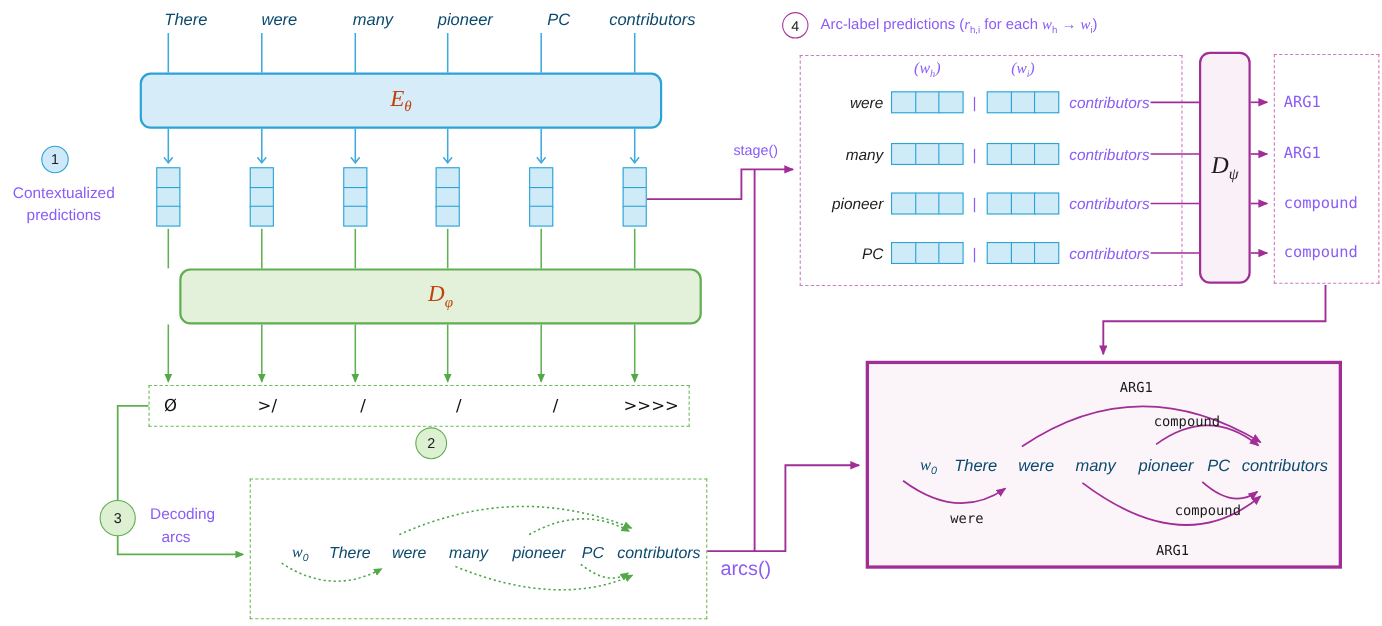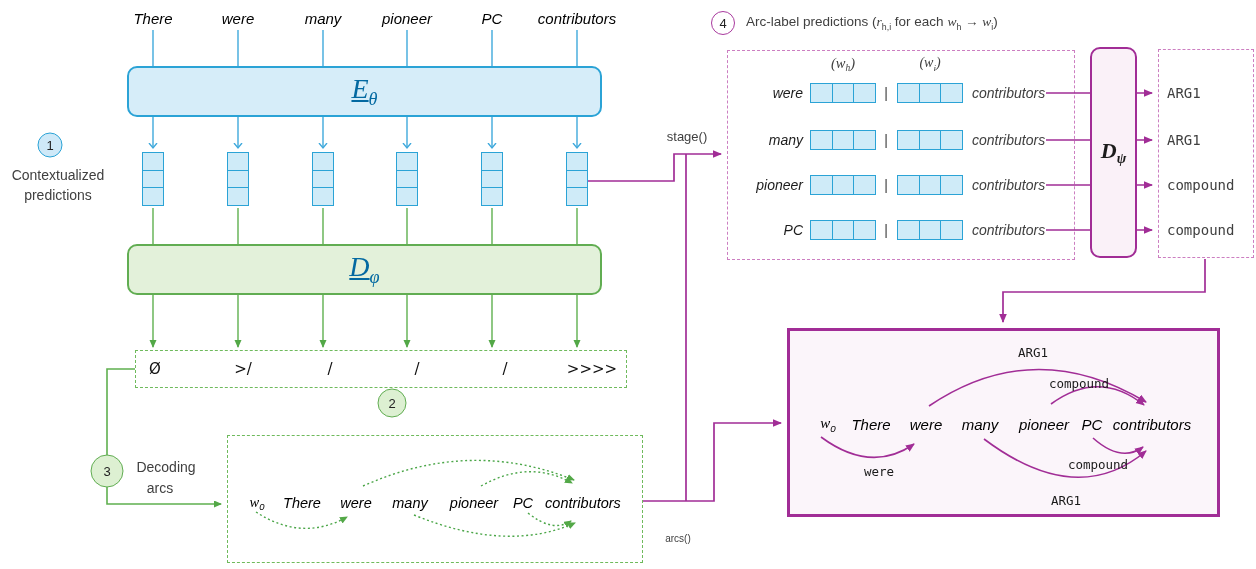--- a/index.html
+++ b/index.html
@@ -1,43 +1,43 @@
 <!DOCTYPE html>
 <html><head>
 <meta charset="utf-8">
 <style>
   html,body{margin:0;padding:0;background:#ffffff;}
   .canvas{position:relative;width:1256px;height:569px;background:#ffffff;overflow:hidden;
           font-family:"Liberation Sans",sans-serif;color:#1c1c1c;}
   svg.wires{position:absolute;left:0;top:0;z-index:1;}
   .word{position:absolute;z-index:2;transform:translate(-50%,-50%);font-style:italic;
-        font-size:15px;white-space:nowrap;color:#000000;}
+        font-size:15px;white-space:nowrap;color:#0c4a6e;margin-left:16px;}
   .mvar{font-family:"Liberation Serif","DejaVu Serif",serif;font-style:italic;}
   sub{font-size:0.65em;}
   .mathbox{position:absolute;z-index:2;border-radius:10px;display:flex;align-items:center;
            justify-content:center;box-sizing:border-box;}
   .enc{background:#D6EDF9;border:2px solid #2BA3D6;}
-  .dec{background:#E3F1DA;border:2px solid #61AD52;}
-  .dpsi{background:#FAF1F8;border:2.5px solid #A12D96;font-weight:bold;}
-  .bigvar{font-size:28px;color:#0369a1;text-decoration:underline;}
+  .dec{background:#E3F1DA;border:2px solid #61AD52;margin-left:36px;}
+  .dpsi{background:#FAF1F8;border:2.5px solid #A12D96;}
+  .bigvar{font-size:21px;color:#c2410c;}
   .vstrip{position:absolute;z-index:2;}
   .vcell{width:22px;height:19px;background:#CFEBF8;border:1.5px solid #2BA3D6;box-sizing:border-box;}
   .vcell + .vcell{margin-top:-1.5px;}
   .hstrip{position:absolute;z-index:2;display:flex;}
   .hcell{width:23px;height:20px;background:#CFEBF8;border:1.5px solid #2BA3D6;box-sizing:border-box;}
   .hcell + .hcell{margin-left:-1.5px;}
   .gdash{position:absolute;z-index:0;border:1.6px dashed #6FBA5C;box-sizing:border-box;background:#ffffff;}
   .pdash{position:absolute;z-index:0;border:1.6px dashed #CC7EC1;box-sizing:border-box;background:#ffffff;}
   .solidbox{position:absolute;z-index:0;border:3px solid #A12D96;background:#FBF5FA;box-sizing:border-box;}
   .circle{position:absolute;z-index:3;border-radius:50%;display:flex;align-items:center;
           justify-content:center;font-size:13px;color:#222;transform:translate(-50%,-50%);box-sizing:border-box;}
   .c-blue{background:#CFE9F8;border:1.5px solid #2BA3D6;}
   .c-green{background:#DDF0D2;border:1.5px solid #61AD52;}
   .c-purple{background:#ffffff;border:1.5px solid #A93A9E;}
-  .caption{position:absolute;z-index:2;font-size:14px;color:#404040;white-space:nowrap;}
+  .caption{position:absolute;z-index:2;font-size:14px;color:#8b5cf6;white-space:nowrap;}
   .ctr{transform:translate(-50%,-50%);text-align:center;}
   .vctr{transform:translateY(-50%);}
   .mono{font-family:"DejaVu Sans Mono","Liberation Mono",monospace;}
   .sym{position:absolute;z-index:2;transform:translate(-50%,-50%);font-size:15px;color:#111;
        font-family:"DejaVu Sans","Liberation Sans",sans-serif;font-weight:500;}
   .rword{position:absolute;z-index:2;width:80px;text-align:right;font-style:italic;font-size:14px;
          transform:translateY(-50%);white-space:nowrap;}
   .fnlabel{position:absolute;z-index:2;transform:translate(-50%,-50%);font-size:12.5px;color:#1a1a1a;
            font-family:"DejaVu Sans Mono","Liberation Mono",monospace;white-space:nowrap;}
 </style>
@@ -200,21 +200,21 @@
   <div class="gdash" style="left:227px;top:435px;width:416px;height:128px"></div>
   <div class="word" style="left:257px;top:503px;font-size:14.5px"><span class="mvar">w</span><sub>0</sub></div>
   <div class="word" style="left:302px;top:503px;font-size:14.5px">There</div>
   <div class="word" style="left:356px;top:503px;font-size:14.5px">were</div>
   <div class="word" style="left:410px;top:503px;font-size:14.5px">many</div>
   <div class="word" style="left:474px;top:503px;font-size:14.5px">pioneer</div>
   <div class="word" style="left:523px;top:503px;font-size:14.5px">PC</div>
   <div class="word" style="left:583px;top:503px;font-size:14.5px">contributors</div>
 
   <div class="caption ctr" style="left:687px;top:136px;font-size:13px">stage()</div>
-  <div class="caption ctr" style="left:678px;top:538px;font-size:10px">arcs()</div>
+  <div class="caption ctr" style="left:678px;top:517px;font-size:18px">arcs()</div>
 
   <div class="circle c-purple" style="left:723px;top:23px;width:24px;height:24px">4</div>
   <div class="caption vctr" style="left:746px;top:23px;font-size:13.5px"><span>Arc-label predictions (</span><span class="mvar">r</span><sub>h,i</sub><span> for each </span><span class="mvar">w</span><sub>h</sub><span> → </span><span class="mvar">w</span><sub>i</sub><span>)</span></div>
 
   <div class="pdash" style="left:727px;top:50px;width:348px;height:210px"></div>
   <div class="caption ctr mvar" style="left:843px;top:64px;font-size:14.5px"><span>(</span><span>w</span><sub>h</sub><span>)</span></div>
   <div class="caption ctr mvar" style="left:930px;top:64px;font-size:14px"><span>(</span><span>w</span><sub>i</sub><span>)</span></div>
 
   <div class="rword" style="left:723px;top:93px">were</div>
   <div class="hstrip" style="left:810px;top:83px">

